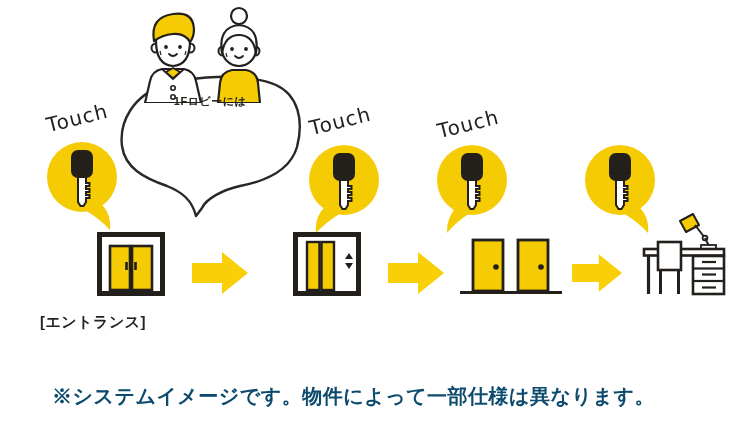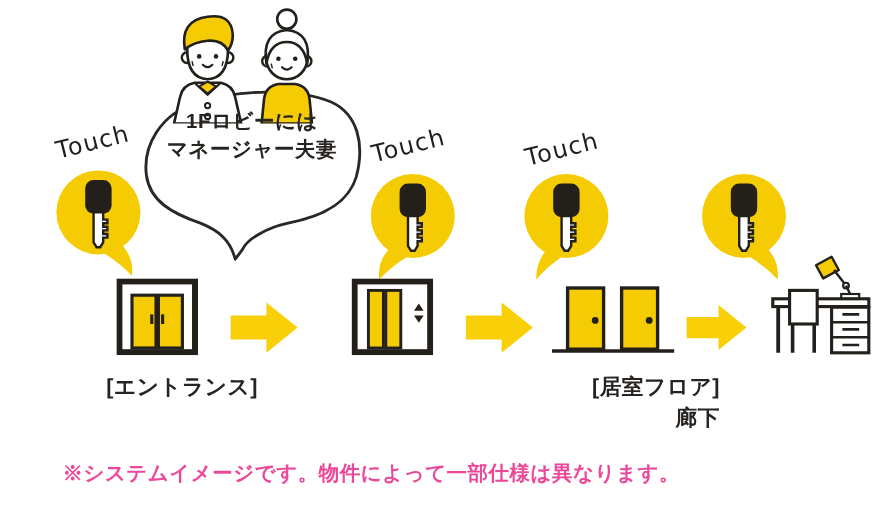--- a/index.html
+++ b/index.html
@@ -7,29 +7,29 @@
     position:relative;width:743px;height:427px;background:#ffffff;
     font-family:"Liberation Sans",sans-serif;color:#222;overflow:hidden;
   }
   .abs{position:absolute;}
   .touch-label{
     font-family:"DejaVu Sans",sans-serif;
     font-size:20px;font-weight:500;color:#221f1b;
     transform:rotate(-14deg);letter-spacing:1px;white-space:nowrap;
   }
   .bubble-text{
-    width:170px;text-align:center;font-size:17px;font-weight:600;
+    width:170px;text-align:center;font-size:11px;font-weight:600;
     line-height:23px;color:#262320;letter-spacing:0.5px;
   }
   .step-label{
-    text-align:right;font-weight:600;color:#262320;
-    font-size:18px;line-height:26px;letter-spacing:0.5px;
+    text-align:left;font-weight:600;color:#262320;
+    font-size:15px;line-height:26px;letter-spacing:0.5px;
   }
   .footnote{
-    font-size:17px;font-weight:600;color:#ec4899;letter-spacing:0.5px;
+    font-size:20px;font-weight:600;color:#0c4a6e;letter-spacing:0.5px;
   }
 </style>
 </head>
 <body>
 
 <div id="stage">
 
   <svg class="abs" style="left:116px;top:70px;" width="188" height="150" viewBox="0 0 188 150">
     <path d="M80,146 C76,130 66,122 51,116 C28,108 9,98 6,76
              C3,52 17,25 49,15 C81,5 132,3 160,15 C182,25 188,50 181,77
@@ -61,21 +61,20 @@
     <circle cx="106" cy="46" r="17" fill="#fff" stroke="#231f1b" stroke-width="2.2"></circle>
     <path d="M89,50 Q85,24 106,22 Q127,24 123,50 Q120,32 106,32 Q92,32 89,50 Z" fill="#fff" stroke="#231f1b" stroke-width="2.2" stroke-linejoin="round"></path>
     <circle cx="99" cy="46" r="1.9" fill="#231f1b"></circle>
     <circle cx="113" cy="46" r="1.9" fill="#231f1b"></circle>
     <path d="M102,53 Q106,57 110,53" fill="none" stroke="#231f1b" stroke-width="1.8" stroke-linecap="round"></path>
     <path d="M93,50 L94,54" stroke="#231f1b" stroke-width="1.2"></path>
   </svg>
 
   <div class="abs bubble-text" style="left:125px;top:90px;">
     <div>1Fロビーには</div>
-    <div>マネージャー夫妻</div>
   </div>
 
   <span class="abs touch-label" style="left:46px;top:106px;">Touch</span>
   <span class="abs touch-label" style="left:309px;top:109px;">Touch</span>
   <span class="abs touch-label" style="left:437px;top:112px;">Touch</span>
 
   <svg class="abs" style="left:42px;top:137px;" width="80" height="95" viewBox="0 0 80 95">
     <path d="M55,63 Q70,75 68,93 Q58,82 43,73 Z" fill="#F5CB04"></path>
     <circle cx="40" cy="40" r="35" fill="#F5CB04"></circle>
     <rect x="29" y="13" width="22" height="28" rx="7" fill="#231f1b"></rect>
@@ -159,20 +158,16 @@
     <line x1="52" y1="56.5" x2="83" y2="56.5" stroke="#231f1b" stroke-width="2.2"></line>
     <line x1="52" y1="69" x2="83" y2="69" stroke="#231f1b" stroke-width="2.2"></line>
     <line x1="61" y1="50" x2="75" y2="50" stroke="#231f1b" stroke-width="2.2"></line>
     <line x1="61" y1="62.5" x2="75" y2="62.5" stroke="#231f1b" stroke-width="2.2"></line>
     <line x1="61" y1="75.5" x2="75" y2="75.5" stroke="#231f1b" stroke-width="2.2"></line>
   </svg>
 
   <div class="abs step-label" style="left:40px;top:309px;width:175px;">
     <div>[エントランス]</div>
   </div>
-  <div class="abs step-label" style="left:425px;top:309px;width:175px;">
-    <div>[居室フロア]</div>
-    <div>廊下</div>
-  </div>
 
   <div class="abs footnote" style="left:52px;top:383px;">※システムイメージです。物件によって一部仕様は異なります。</div>
 
 </div>
 
 </body></html>

